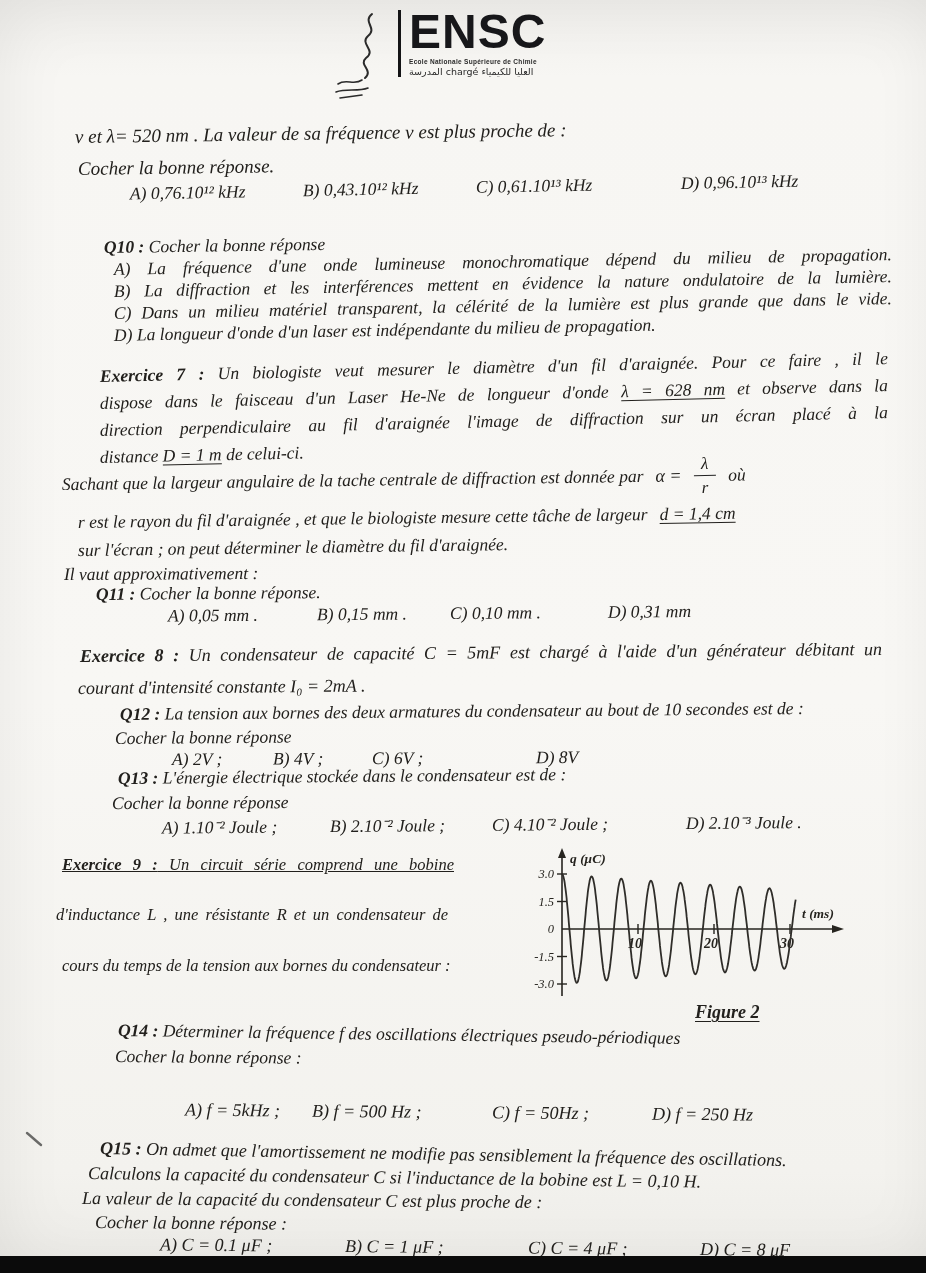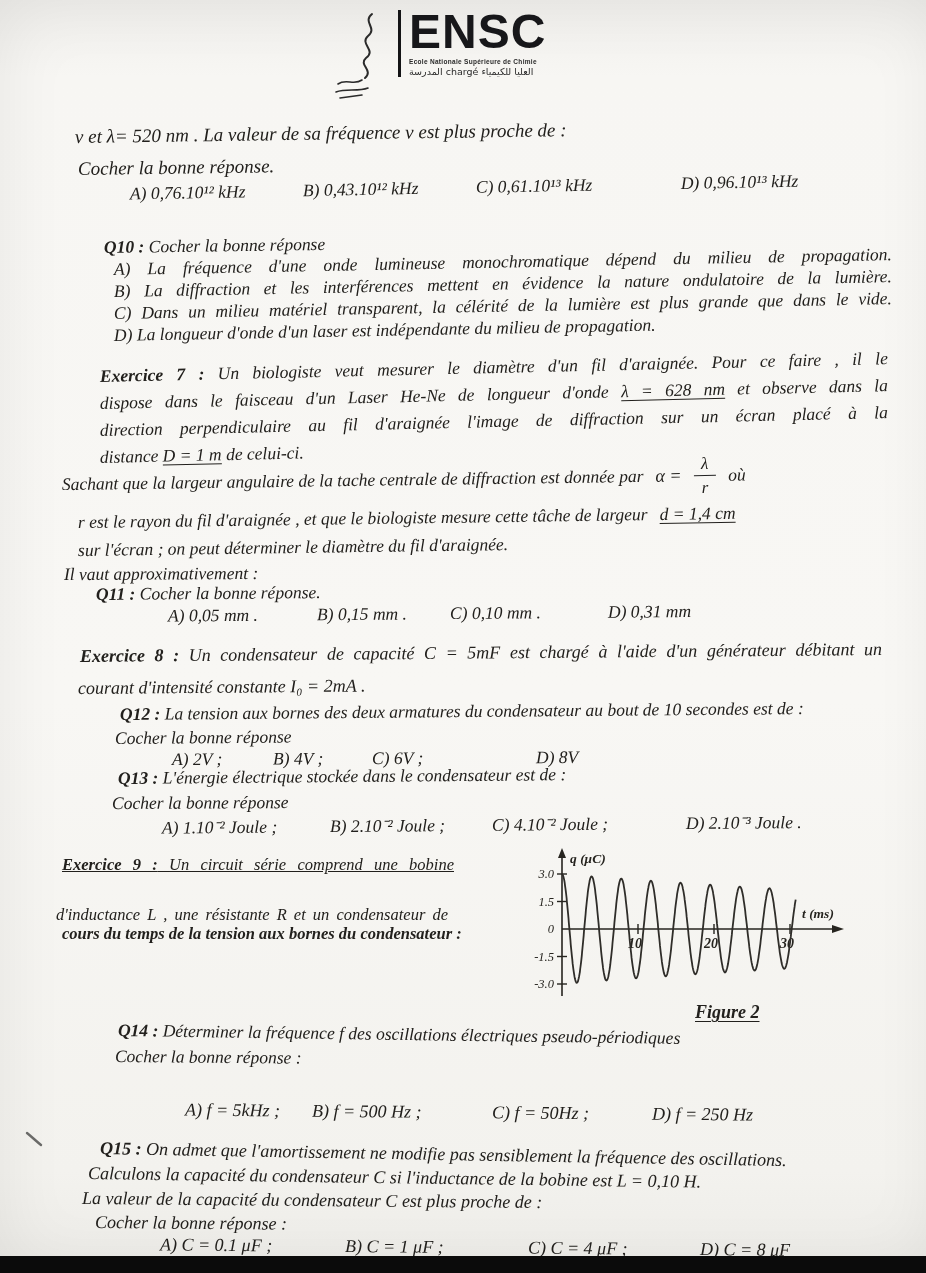--- a/index.html
+++ b/index.html
@@ -158,21 +158,21 @@
     <span class="opt">B) 2.10⁻² Joule  ;</span>
     <span class="opt">C) 4.10⁻² Joule  ;</span>
     <span class="opt">D) 2.10⁻³ Joule .</span>
   </div>
 
   <div class="abs t16 jl" style="left:62px;top:855px;width:392px;text-decoration:underline;">
     <span class="b">Exercice 9 :</span>
     <span>Un circuit série comprend une bobine</span>
   </div>
   <div class="abs t16 jl" style="left:56px;top:878px;width:392px;margin-top:27px;">d'inductance L , une résistante R et un condensateur de</div>
-  <div class="abs t16" style="left:62px;top:924px;font-weight:bold;">cours du temps de la tension aux bornes du condensateur :</div>
+  <div class="abs t16" style="left:62px;top:956px;">cours du temps de la tension aux bornes du condensateur :</div>
 
   <svg class="abs" style="left:520px;top:846px;" width="335" height="160" viewBox="0 0 335 160">
 
     <line x1="42" y1="8" x2="42" y2="150" stroke="#26241f" stroke-width="1.6"></line>
     <polygon points="38,12 46,12 42,2" fill="#26241f"></polygon>
     <line x1="42" y1="83" x2="316" y2="83" stroke="#26241f" stroke-width="1.6"></line>
     <polygon points="312,79 312,87 324,83" fill="#26241f"></polygon>
 
     <g stroke="#26241f" stroke-width="1.4">
       <line x1="37" y1="28" x2="47" y2="28"></line>

